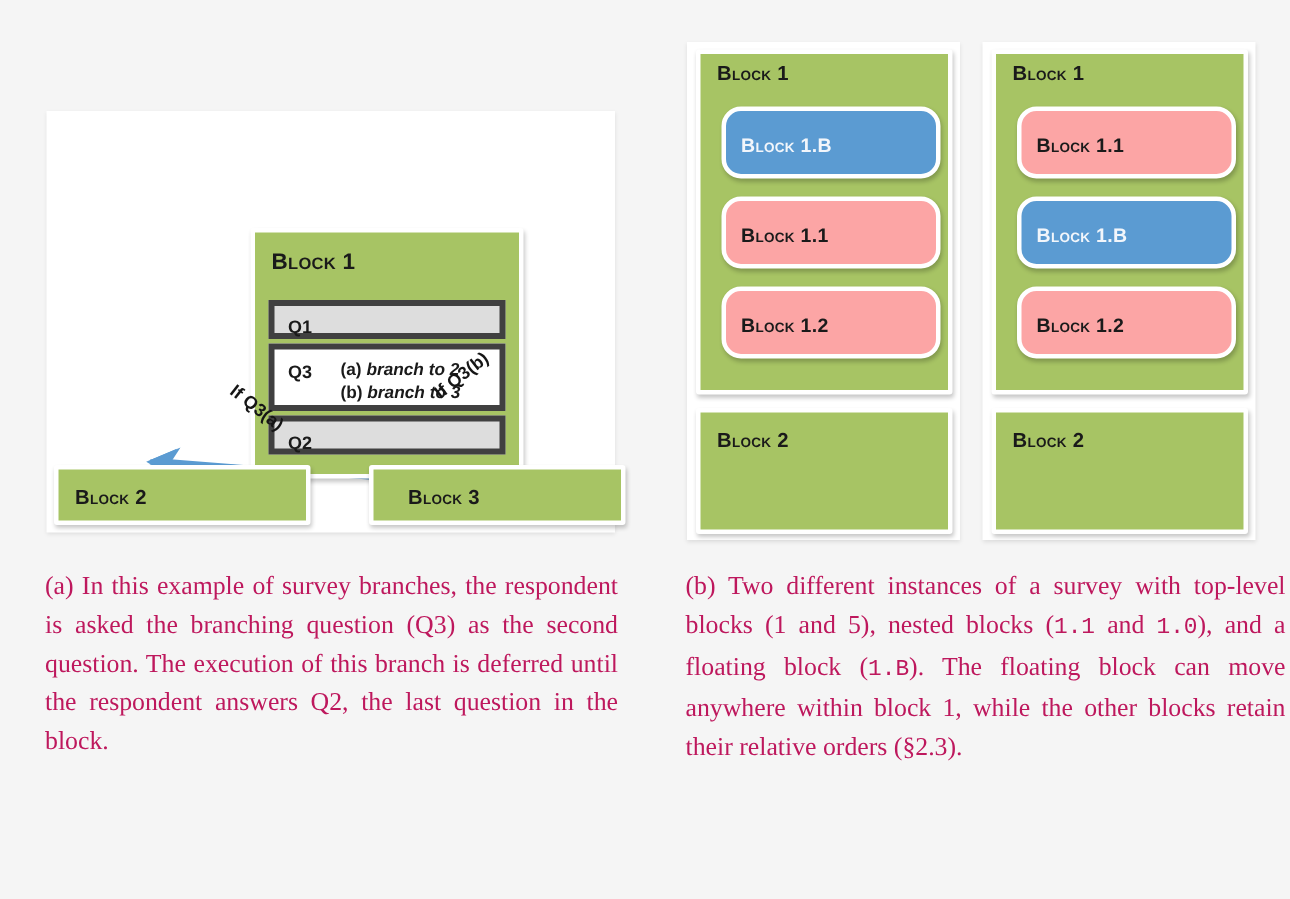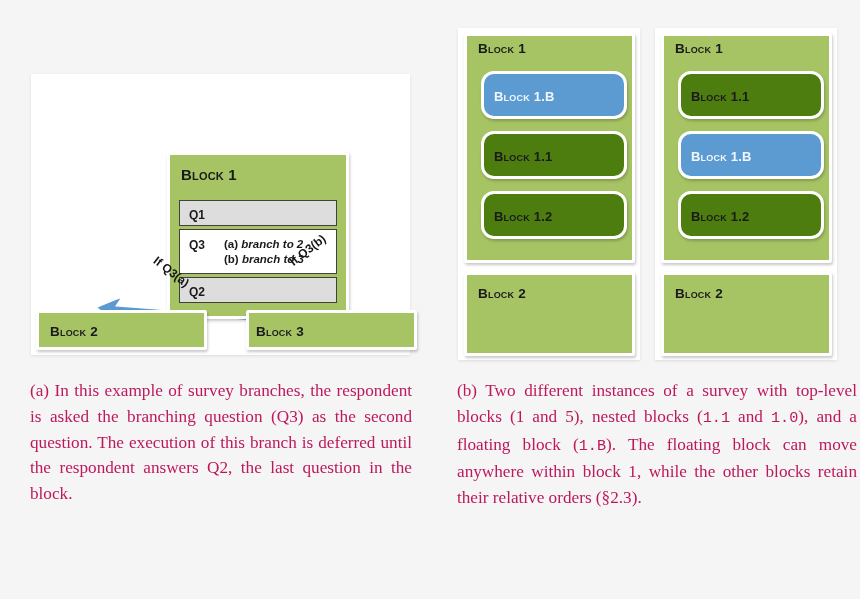--- a/index.html
+++ b/index.html
@@ -17,21 +17,21 @@
 
   
   .blk {
     position: absolute;
     box-sizing: border-box;
     border: 3px solid #ffffff;
     border-radius: 2px;
     box-shadow: 1px 2px 3px rgba(0,0,0,0.22);
   }
   .blk-green  { background: #a7c464; }
-  .blk-orange { background: #4d7c0f; }
+  .blk-orange { background: #fca5a5; }
   .blk-blue   { background: #5b9bd2; }
 
   .blk-label {
     position: absolute;
     font-family: "Liberation Sans", sans-serif;
     font-variant: small-caps;
     font-weight: 600;
     letter-spacing: .2px;
     color: #1a1a1a;
     white-space: nowrap;
@@ -52,21 +52,21 @@
     left: 136px; top: 78px;
     width: 182px; height: 167px;
   }
   #a-block1 > .blk-label { left: 11px; top: 12px; font-size: 15px; }
 
   .qrow {
     position: absolute;
     box-sizing: border-box;
     left: 9px;
     width: 158px;
-    border: 1px solid #404040;
+    border: 4px solid #404040;
   }
   .qrow-grey  { background: #dddddd; }
   .qrow-white { background: #ffffff; }
   .qrow-text {
     position: absolute;
     font-family: "Liberation Sans", sans-serif;
     font-weight: 700;
     font-size: 12px;
     color: #1a1a1a;
     white-space: nowrap;
@@ -89,21 +89,21 @@
   #a-block2 {
     left: 5px; top: 236px;
     width: 171px; height: 40px;
   }
   #a-block2 > .blk-label { left: 11px; top: 12px; font-size: 13.5px; }
 
   #a-block3 {
     left: 215px; top: 236px;
     width: 171px; height: 40px;
   }
-  #a-block3 > .blk-label { left: 7px; top: 12px; font-size: 13.5px; }
+  #a-block3 > .blk-label { left: 23px; top: 12px; font-size: 13.5px; }
 
   #a-arrows {
     position: absolute;
     left: 0; top: 0;
     width: 379px; height: 281px;
     overflow: visible;
     pointer-events: none;
   }
 
   .arrow-label {

